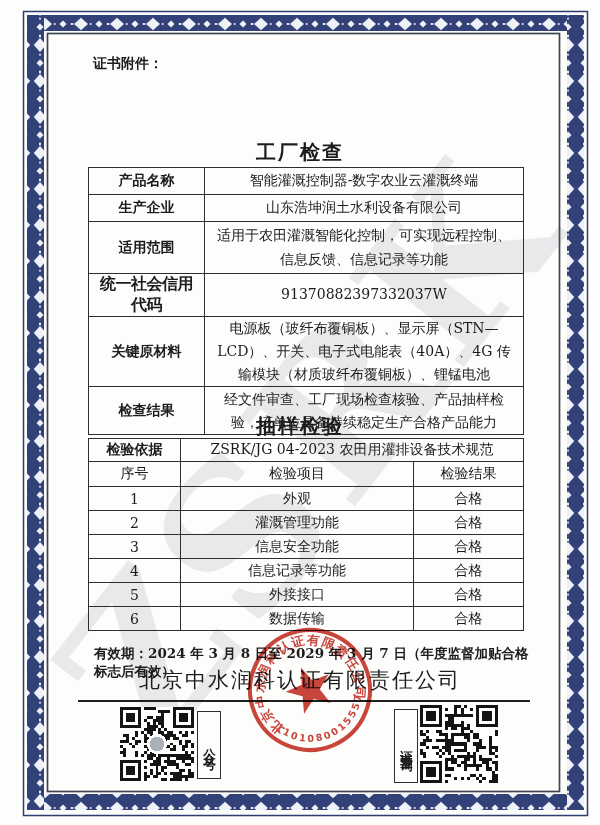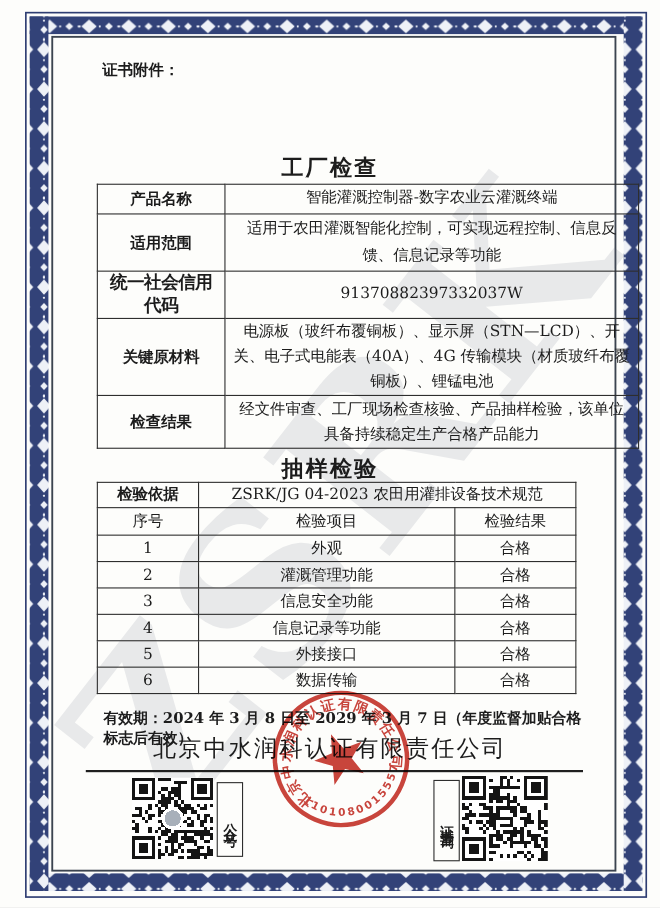--- a/index.html
+++ b/index.html
@@ -32,21 +32,21 @@
   .sec-factory{top:139px;}
   .sec-sampling{top:413px;}
   table.cert{
     border-collapse:collapse;table-layout:fixed;z-index:1;
     font-size:14px;background:transparent;
   }
   table.cert td{
     border:1px solid #2e2e2e;padding:0 6px;vertical-align:middle;
     overflow:hidden;
   }
-  .t1{left:88px;top:167px;width:493px;}
+  .t1{left:88px;top:167px;width:436px;}
   .t2{left:88px;top:438px;width:436px;}
   td.lbl{font-weight:bold;text-align:center;padding:0 2px;}
   td.lbl.tight{letter-spacing:-0.5px;font-size:16px;}
   td.val{text-align:center;line-height:1.65;}
   td.ctr{text-align:center;}
   .t2 td{text-align:center;}
   .t2 td.hdr{font-weight:normal;}
   .validity{
     left:94px;top:644px;width:440px;z-index:1;
     font-size:13.5px;font-weight:bold;line-height:1.35;
@@ -110,20 +110,24 @@
 
   <table class="abs cert t1">
     <colgroup>
         <col style="width:116px">
         <col>
       </colgroup>
     <tbody>
         <tr style="height:27px">
       <td class="lbl">产品名称</td>
       <td class="val">智能灌溉控制器-数字农业云灌溉终端</td>
+    </tr>
+    <tr style="height:27px">
+      <td class="lbl">生产企业</td>
+      <td class="val">山东浩坤润土水利设备有限公司</td>
     </tr>
     <tr style="height:52px">
       <td class="lbl">适用范围</td>
       <td class="val">适用于农田灌溉智能化控制，可实现远程控制、信息反馈、信息记录等功能</td>
     </tr>
     <tr style="height:26px">
       <td class="lbl tight">统一社会信用代码</td>
       <td class="val">91370882397332037W</td>
     </tr>
     <tr style="height:70px">

